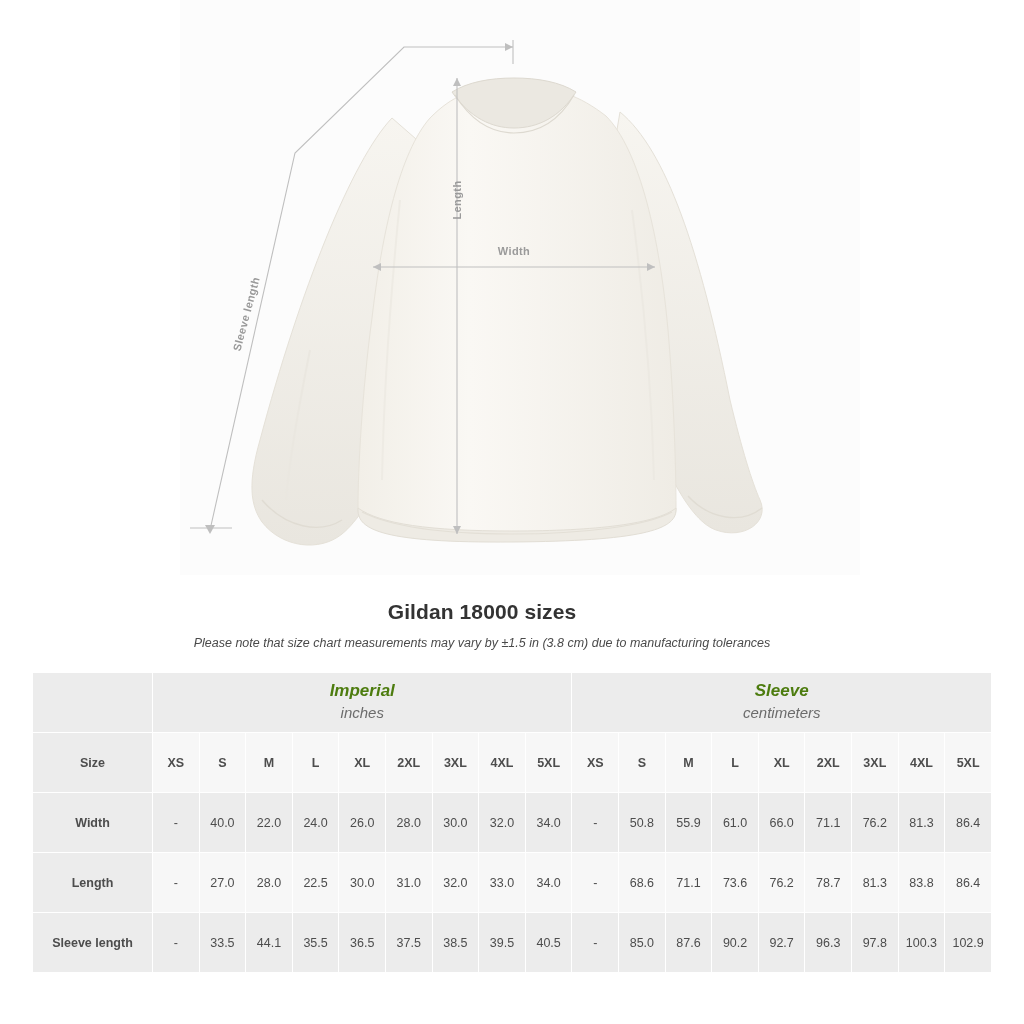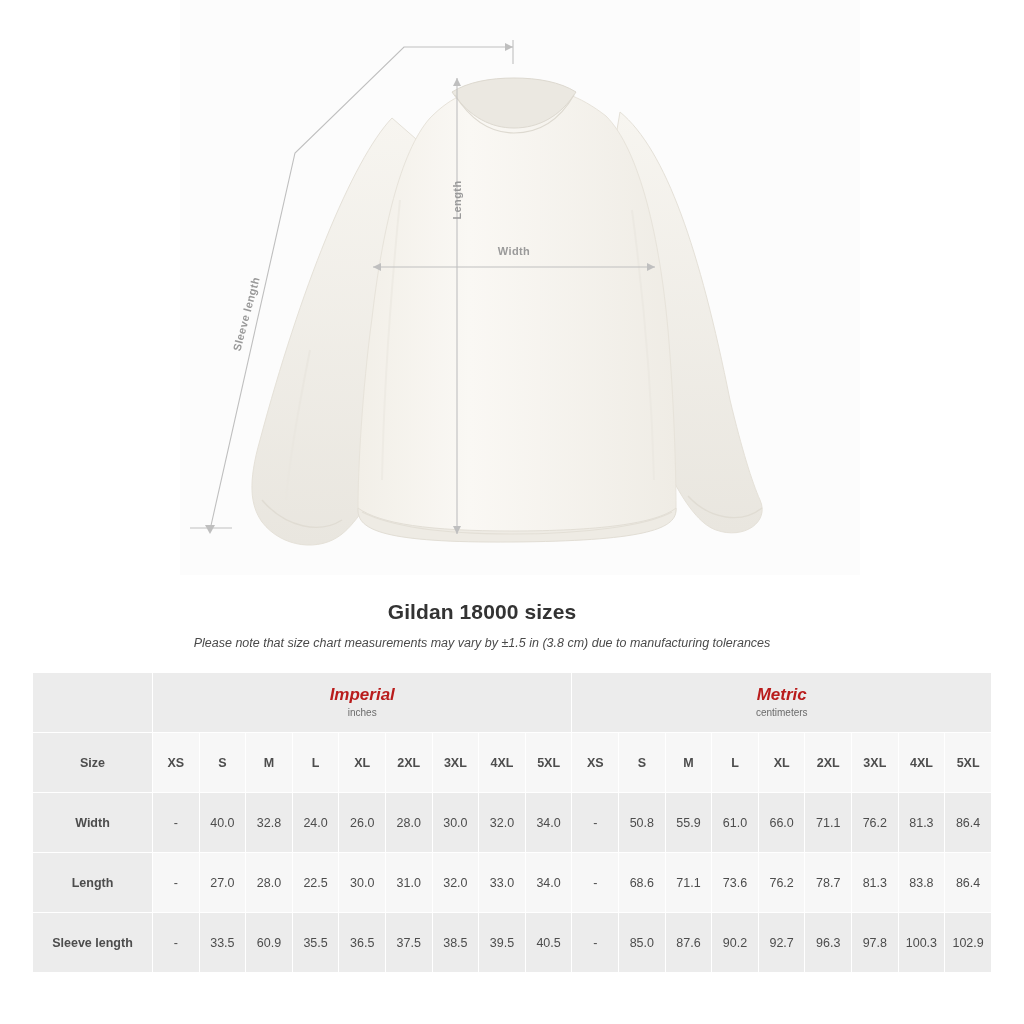--- a/index.html
+++ b/index.html
@@ -80,29 +80,30 @@
     vertical-align: middle;
   }
   .unit-head {
     background: #ececec;
     height: 84px;
   }
   .unit-system {
     font-size: 17px;
     font-weight: bold;
     font-style: italic;
-    color: #b91c1c;
+    color: #4d7c0f;
     display: block;
     line-height: 1.25;
   }
   .unit-sub {
-    font-size: 10px;
+    font-size: 15px;
     color: #6b6b6b;
     display: block;
     line-height: 1.6;
+    font-style: italic;
   }
   .corner-cell {
     background: #ececec;
   }
   .hdr-row td {
     background: #f7f7f7;
     font-weight: bold;
     font-size: 12.5px;
     color: #4d4d4d;
     height: 58px;
@@ -212,21 +213,21 @@
           <col class="c-val">
       </colgroup>
       <tbody>
         <tr>
           <td class="corner-cell"></td>
           <td class="unit-head" colspan="9">
             <span class="unit-system">Imperial</span>
             <span class="unit-sub">inches</span>
           </td>
           <td class="unit-head" colspan="9">
-            <span class="unit-system">Metric</span>
+            <span class="unit-system">Sleeve</span>
             <span class="unit-sub">centimeters</span>
           </td>
         </tr>
 
         <tr class="hdr-row">
           <td class="rowlabel-head">Size</td>
           <td>XS</td>
           <td>S</td>
           <td>M</td>
           <td>L</td>
@@ -243,21 +244,21 @@
           <td>2XL</td>
           <td>3XL</td>
           <td>4XL</td>
           <td>5XL</td>
         </tr>
 
         <tr class="band-a">
           <td class="rowlabel">Width</td>
           <td class="val">-</td>
           <td class="val">40.0</td>
-          <td class="val">32.8</td>
+          <td class="val">22.0</td>
           <td class="val">24.0</td>
           <td class="val">26.0</td>
           <td class="val">28.0</td>
           <td class="val">30.0</td>
           <td class="val">32.0</td>
           <td class="val">34.0</td>
           <td class="val">-</td>
           <td class="val">50.8</td>
           <td class="val">55.9</td>
           <td class="val">61.0</td>
@@ -287,21 +288,21 @@
           <td class="val">78.7</td>
           <td class="val">81.3</td>
           <td class="val">83.8</td>
           <td class="val">86.4</td>
         </tr>
 
         <tr class="band-a">
           <td class="rowlabel">Sleeve length</td>
           <td class="val">-</td>
           <td class="val">33.5</td>
-          <td class="val">60.9</td>
+          <td class="val">44.1</td>
           <td class="val">35.5</td>
           <td class="val">36.5</td>
           <td class="val">37.5</td>
           <td class="val">38.5</td>
           <td class="val">39.5</td>
           <td class="val">40.5</td>
           <td class="val">-</td>
           <td class="val">85.0</td>
           <td class="val">87.6</td>
           <td class="val">90.2</td>

